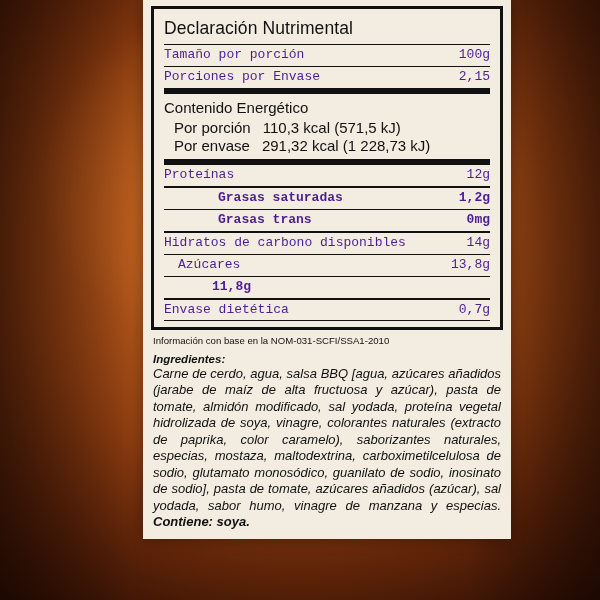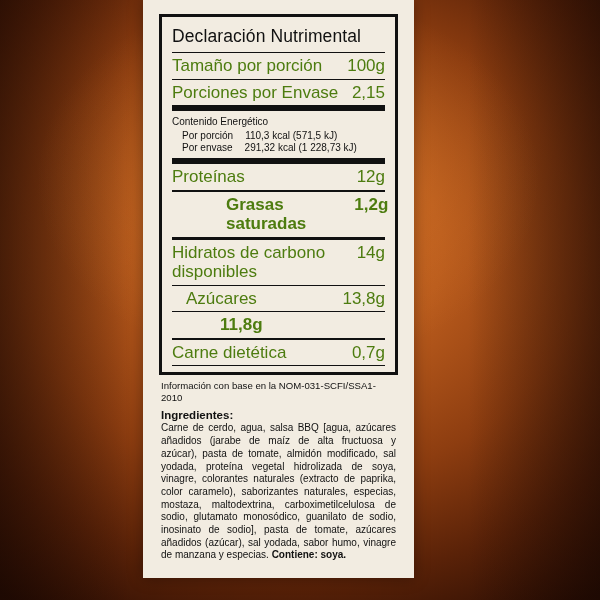--- a/index.html
+++ b/index.html
@@ -28,25 +28,25 @@
     background:
       radial-gradient(ellipse 60% 45% at 48% 30%, rgba(255,160,60,0.30) 0%, rgba(255,140,40,0.0) 70%),
       linear-gradient(90deg, rgba(20,6,2,0.55) 0%, rgba(0,0,0,0) 22%, rgba(0,0,0,0) 78%, rgba(20,6,2,0.55) 100%);
     pointer-events: none;
   }
 
   .label-panel {
     position: absolute;
     left: 143px;
     top: 0px;
-    width: 271px;
+    width: 368px;
     background: #f2ece1;
     box-shadow: 0 0 14px rgba(0,0,0,0.35);
     box-sizing: border-box;
-    padding: 8px;
+    padding: 0;
     z-index: 2;
   }
 
   .nf-box {
     margin: 6px 8px 0 8px;
     border: 3px solid #111;
     background: #f2ece1;
     box-sizing: border-box;
     padding: 8px 10px 6px 10px;
   }
@@ -56,38 +56,39 @@
     color: #111;
     letter-spacing: 0.1px;
     margin: 1px 0 5px 0;
     font-weight: 400;
   }
 
   .row {
     display: flex;
     justify-content: space-between;
     align-items: baseline;
-    font-size: 17px;
-    color: #4d7c0f;
+    font-size: 13px;
+    color: #4c1d95;
     padding: 3px 0 3px 0;
     line-height: 1.15;
+    font-family: Liberation Mono, monospace;
   }
   .row .lbl { text-align: left; }
   .row .val { text-align: left; white-space: nowrap; padding-left: 8px; }
 
   .rule-thin { border-top: 1px solid #111; }
   .rule-med  { border-top: 2px solid #111; }
   .rule-thick{ border-top: 6px solid #111; }
 
   .indent { padding-left: 14px; }
   .bold { font-weight: bold; margin-left: 40px; }
 
   .energy {
     padding: 4px 0 5px 0;
-    font-size: 10px;
+    font-size: 15px;
     color: #111;
   }
   .energy .e-title { padding: 1px 0 2px 0; }
   .energy .e-line {
     display: flex;
     padding-left: 10px;
     padding-top: 1px;
     white-space: nowrap;
   }
   .energy .e-line .e-lbl { }
@@ -95,29 +96,30 @@
 
   .nom-note {
     font-size: 9.6px;
     color: #111;
     margin: 5px 10px 0 10px;
     line-height: 1.2;
   }
 
   .ing-wrap {
     margin: 6px 10px 8px 10px;
+    font-style: italic;
   }
   .ing-title {
     font-size: 11.5px;
     font-weight: bold;
     color: #111;
     margin-bottom: 1px;
   }
   .ing-text {
-    font-size: 10px;
+    font-size: 13px;
     color: #111;
     line-height: 1.27;
     text-align: justify;
   }
   .ing-text b { font-weight: bold; }
 </style>
 </head>
 <body>
 
 <div class="page">
@@ -161,41 +163,45 @@
 
       <div class="rule-thin"></div>
 
       <div class="rule-thin"></div>
       <div class="row">
         <span class="lbl indent bold">Grasas saturadas</span>
         <span class="val bold">1,2g</span>
       </div>
 
       <div class="rule-thin"></div>
+      <div class="row">
+        <span class="lbl indent bold">Grasas trans</span>
+        <span class="val bold">0mg</span>
+      </div>
 
       <div class="rule-med"></div>
       <div class="row">
         <span class="lbl">Hidratos de carbono disponibles</span>
         <span class="val">14g</span>
       </div>
 
       <div class="rule-thin"></div>
       <div class="row">
         <span class="lbl indent">Azúcares</span>
         <span class="val">13,8g</span>
       </div>
 
       <div class="rule-thin"></div>
       <div class="row">
         <span class="val bold">11,8g</span>
       </div>
 
       <div class="rule-med"></div>
       <div class="row">
-        <span class="lbl">Carne dietética</span>
+        <span class="lbl">Envase dietética</span>
         <span class="val">0,7g</span>
       </div>
 
       <div class="rule-thin"></div>
 
     </div>
 
     <div class="nom-note">Información con base en la NOM-031-SCFI/SSA1-2010</div>
 
     <div class="ing-wrap">

